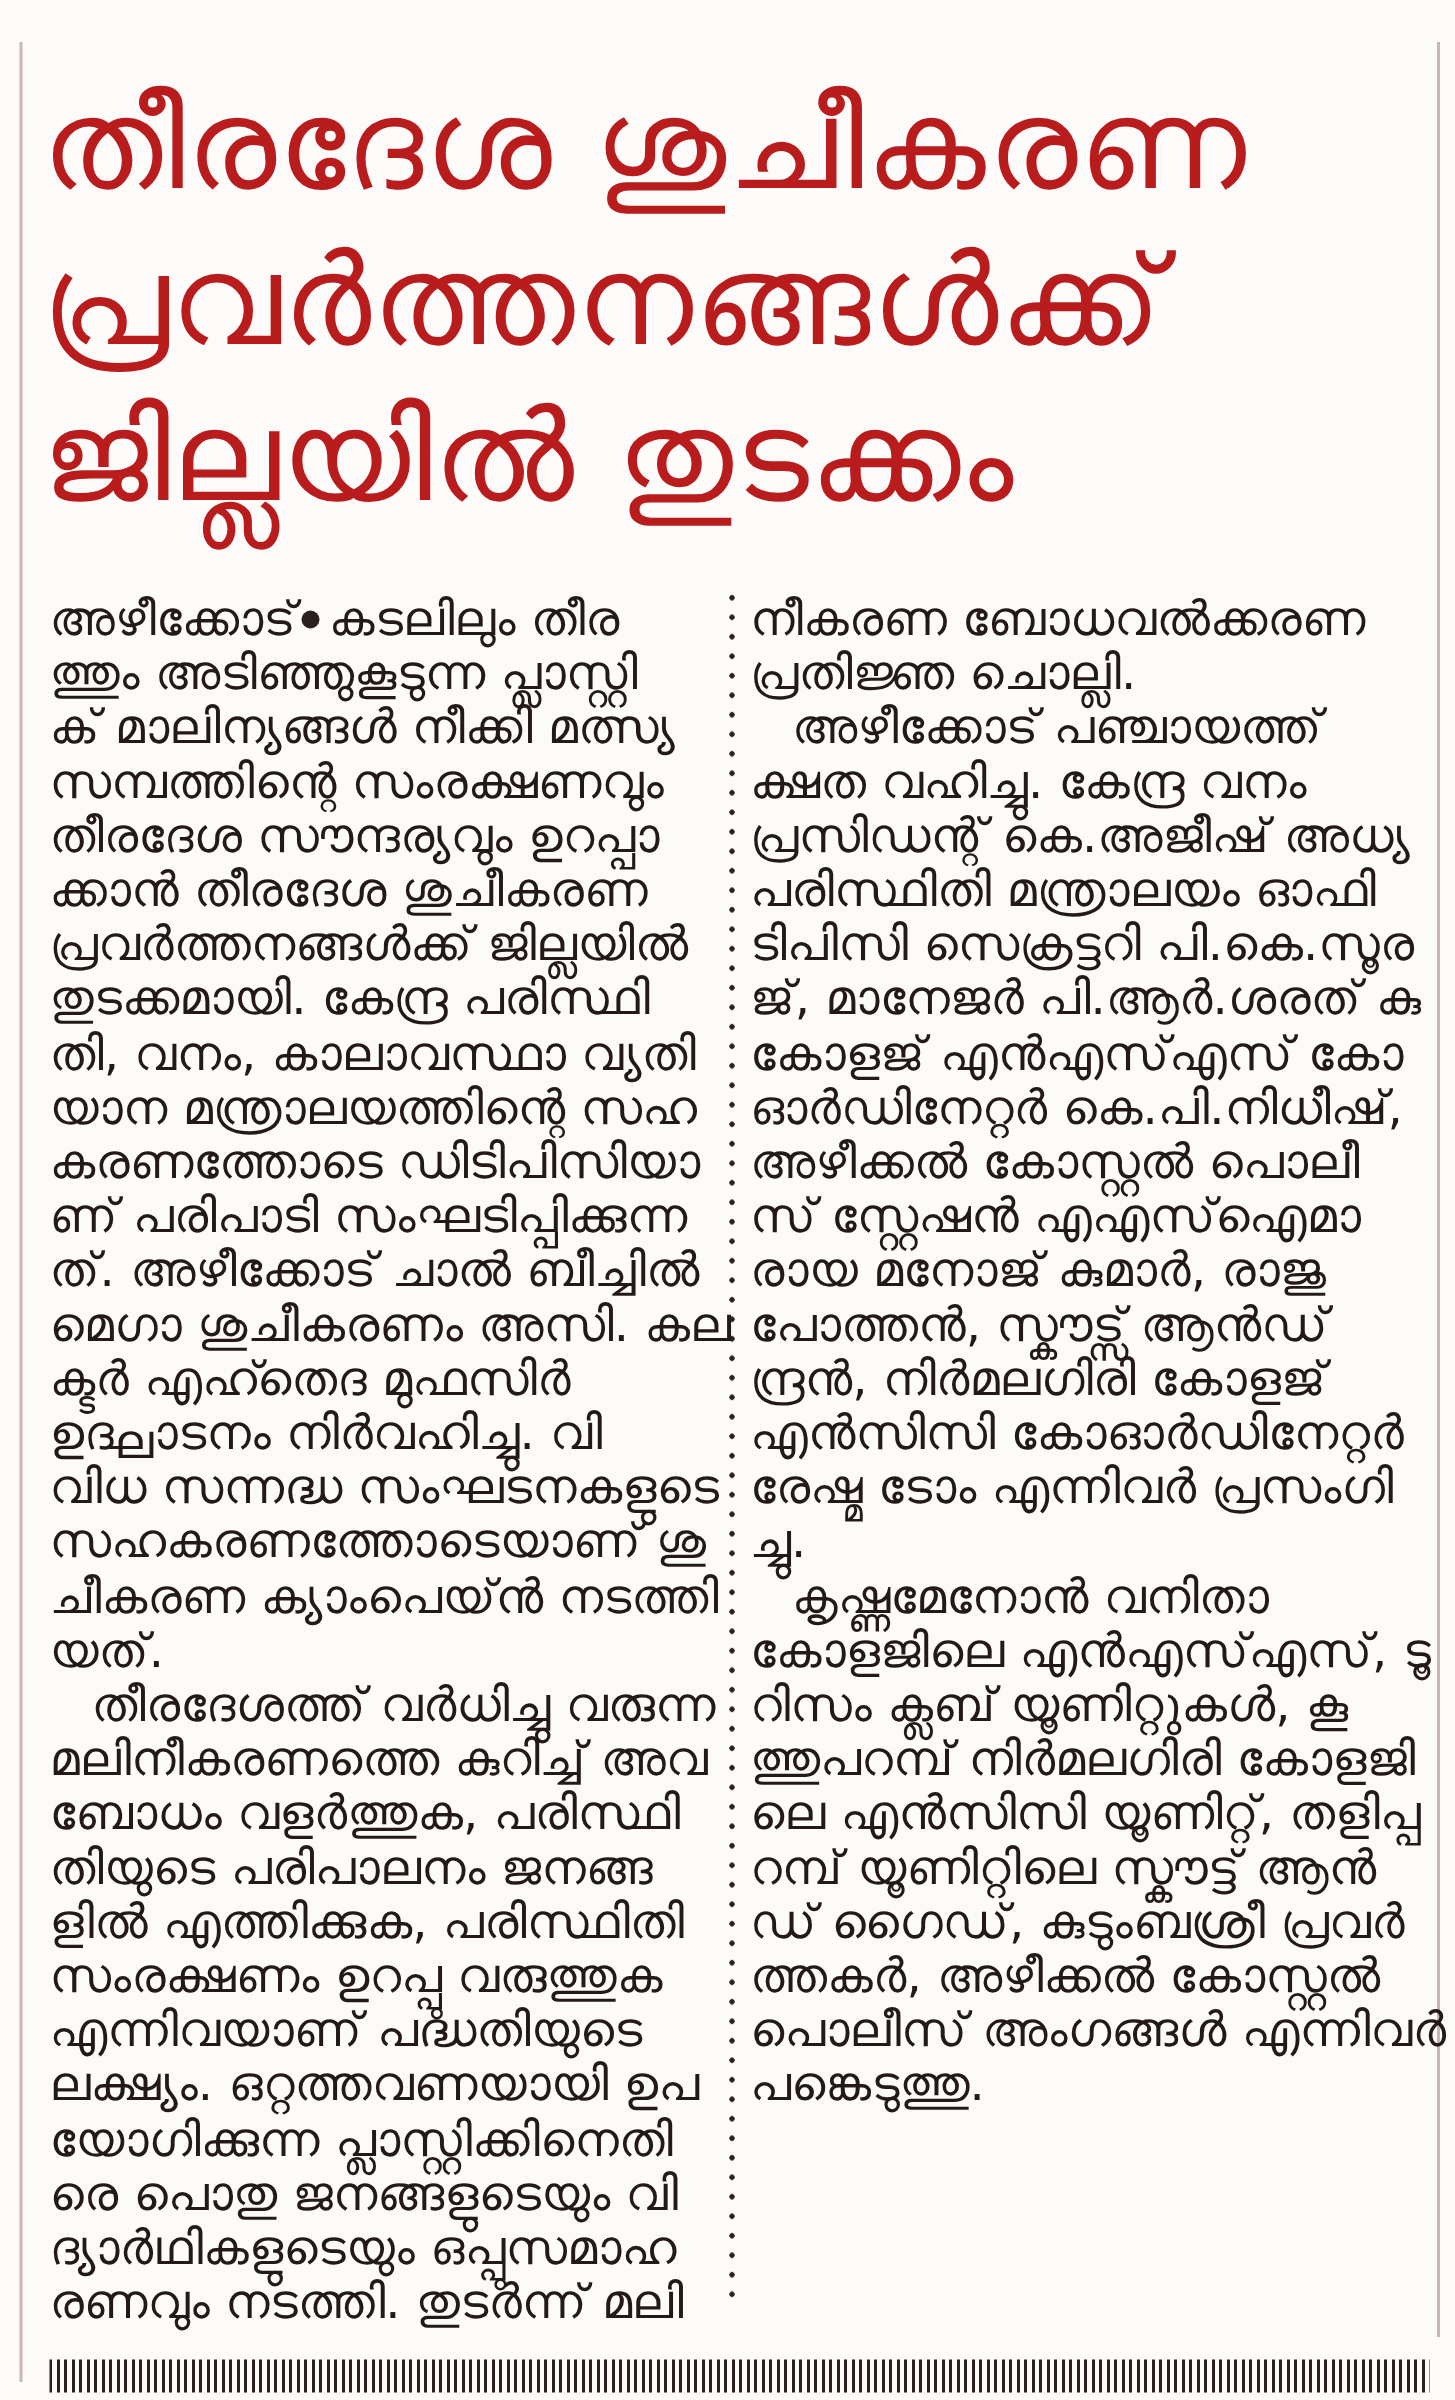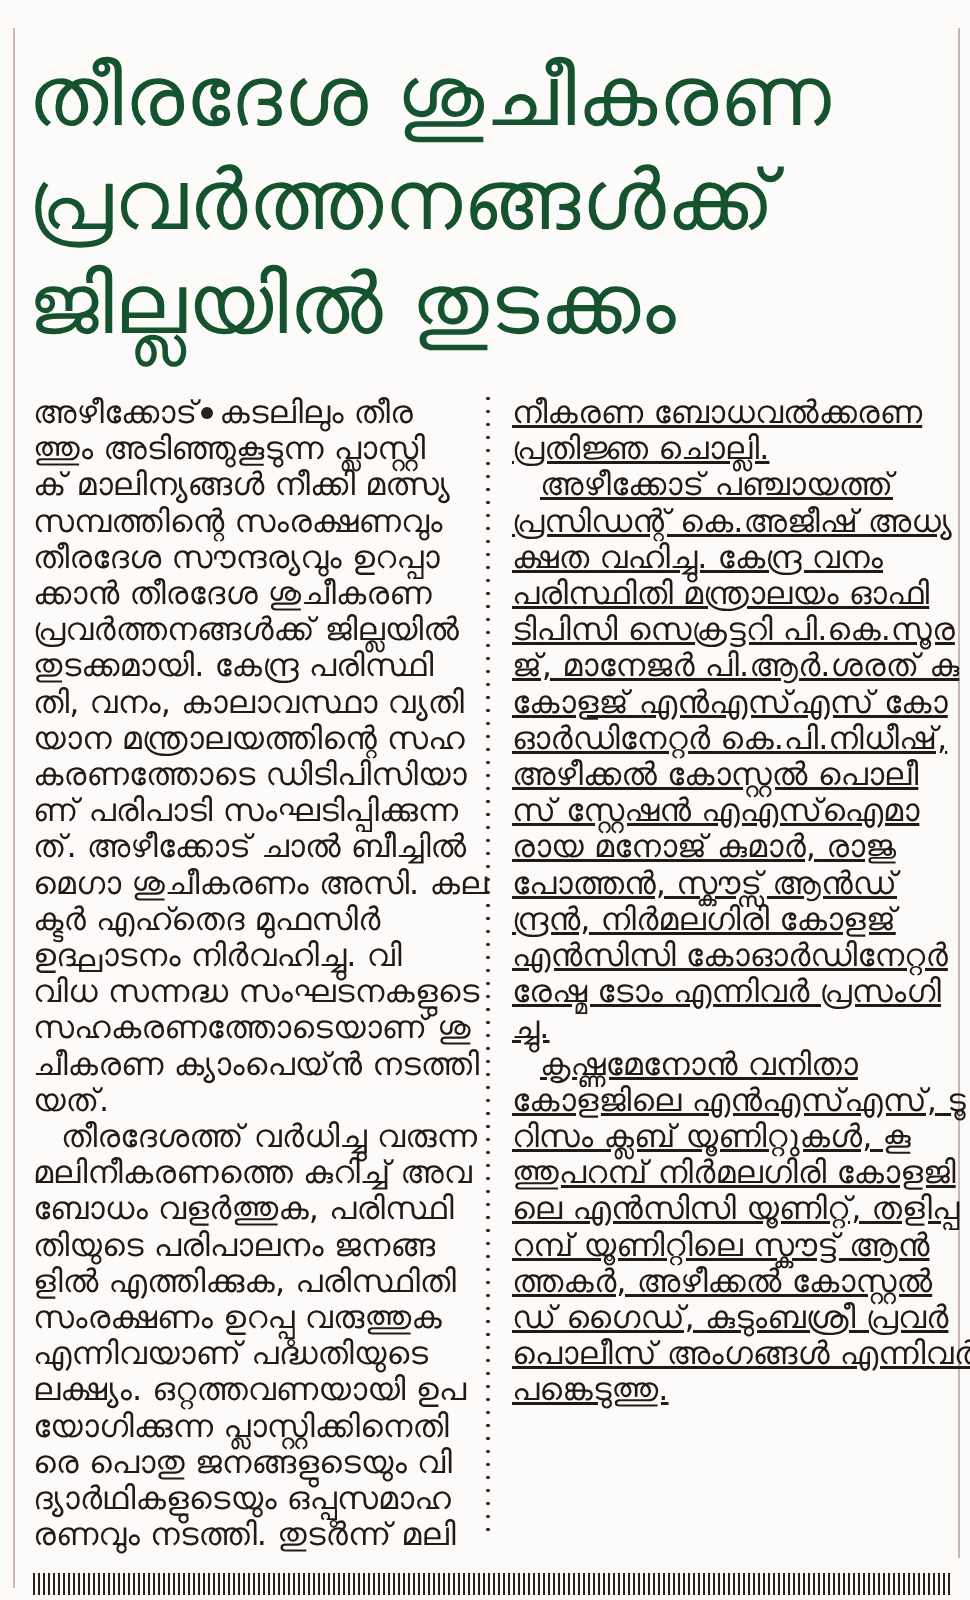--- a/index.html
+++ b/index.html
@@ -15,33 +15,33 @@
     background: #c9b6b2;
   }
   .border-right {
     position: absolute; left: 958px; top: 28px; width: 2px; height: 1530px;
     background: #c9b6b2;
   }
   .headline {
     position: absolute; left: 28px; top: 44px; width: 920px;
     font-family: "DejaVu Sans", sans-serif;
     font-size: 84px; line-height: 104px; font-weight: normal;
-    color: #14532d; letter-spacing: 1px;
+    color: #b91c1c; letter-spacing: 1px;
     margin: 0;
   }
   .headline .line { display: block; white-space: nowrap; }
   .col {
     position: absolute; top: 394px;
     font-size: 32px; line-height: 36.2px;
     color: #231917;
   }
   .col .line { display: block; white-space: nowrap; }
   .col .indent { padding-left: 28px; }
   .col-left { left: 33px; width: 430px; }
-  .col-right { left: 512px; width: 440px; text-decoration: underline; }
+  .col-right { left: 500px; width: 440px; }
   .dateline { font-weight: normal; }
   .bullet {
     display: inline-block; width: 12px; height: 12px; border-radius: 50%;
     background: #2b201d; margin: 0 6px 2px 4px; vertical-align: middle;
   }
   .col-divider {
     position: absolute; left: 486px; top: 392px; width: 4px; height: 1148px;
     background-image: radial-gradient(circle, #2b201d 1.6px, transparent 2px);
     background-size: 4px 13px;
     background-repeat: repeat-y;
@@ -95,40 +95,40 @@
     <span class="line">യോഗിക്കുന്ന പ്ലാസ്റ്റിക്കിനെതി</span>
     <span class="line">രെ പൊതു ജനങ്ങളുടെയും വി</span>
     <span class="line">ദ്യാർഥികളുടെയും ഒപ്പുസമാഹ</span>
     <span class="line">രണവും നടത്തി. തുടർന്ന് മലി</span>
   </div>
 <div class="col-divider"></div>
 <div class="col col-right" id="col-right">
     <span class="line">നീകരണ ബോധവൽക്കരണ</span>
     <span class="line">പ്രതിജ്ഞ ചൊല്ലി.</span>
     <span class="line indent">അഴീക്കോട് പഞ്ചായത്ത്</span>
+    <span class="line">ക്ഷത വഹിച്ചു. കേന്ദ്ര വനം</span>
     <span class="line">പ്രസിഡന്റ് കെ.അജീഷ് അധ്യ</span>
-    <span class="line">ക്ഷത വഹിച്ചു. കേന്ദ്ര വനം</span>
     <span class="line">പരിസ്ഥിതി മന്ത്രാലയം ഓഫി</span>
     <span class="line">ടിപിസി സെക്രട്ടറി പി.കെ.സൂര</span>
     <span class="line">ജ്, മാനേജർ പി.ആർ.ശരത് കു</span>
     <span class="line">കോളജ് എൻഎസ്എസ് കോ</span>
     <span class="line">ഓർഡിനേറ്റർ കെ.പി.നിധീഷ്,</span>
     <span class="line">അഴീക്കൽ കോസ്റ്റൽ പൊലീ</span>
     <span class="line">സ് സ്റ്റേഷൻ എഎസ്ഐമാ</span>
     <span class="line">രായ മനോജ് കുമാർ, രാജു</span>
     <span class="line">പോത്തൻ, സ്കൗട്സ് ആൻഡ്</span>
     <span class="line">ന്ദ്രൻ, നിർമലഗിരി കോളജ്</span>
     <span class="line">എൻസിസി കോഓർഡിനേറ്റർ</span>
     <span class="line">രേഷ്മ ടോം എന്നിവർ പ്രസംഗി</span>
     <span class="line">ച്ചു.</span>
     <span class="line indent">കൃഷ്ണമേനോൻ വനിതാ</span>
     <span class="line">കോളജിലെ എൻഎസ്എസ്, ടൂ</span>
     <span class="line">റിസം ക്ലബ് യൂണിറ്റുകൾ, കൂ</span>
     <span class="line">ത്തുപറമ്പ് നിർമലഗിരി കോളജി</span>
     <span class="line">ലെ എൻസിസി യൂണിറ്റ്, തളിപ്പ</span>
     <span class="line">റമ്പ് യൂണിറ്റിലെ സ്കൗട്ട് ആൻ</span>
+    <span class="line">ഡ് ഗൈഡ്, കുടുംബശ്രീ പ്രവർ</span>
     <span class="line">ത്തകർ, അഴീക്കൽ കോസ്റ്റൽ</span>
-    <span class="line">ഡ് ഗൈഡ്, കുടുംബശ്രീ പ്രവർ</span>
     <span class="line">പൊലീസ് അംഗങ്ങൾ എന്നിവർ</span>
     <span class="line">പങ്കെടുത്തു.</span>
   </div>
 
 <div class="bottom-bar"></div>
 
 </body></html>

